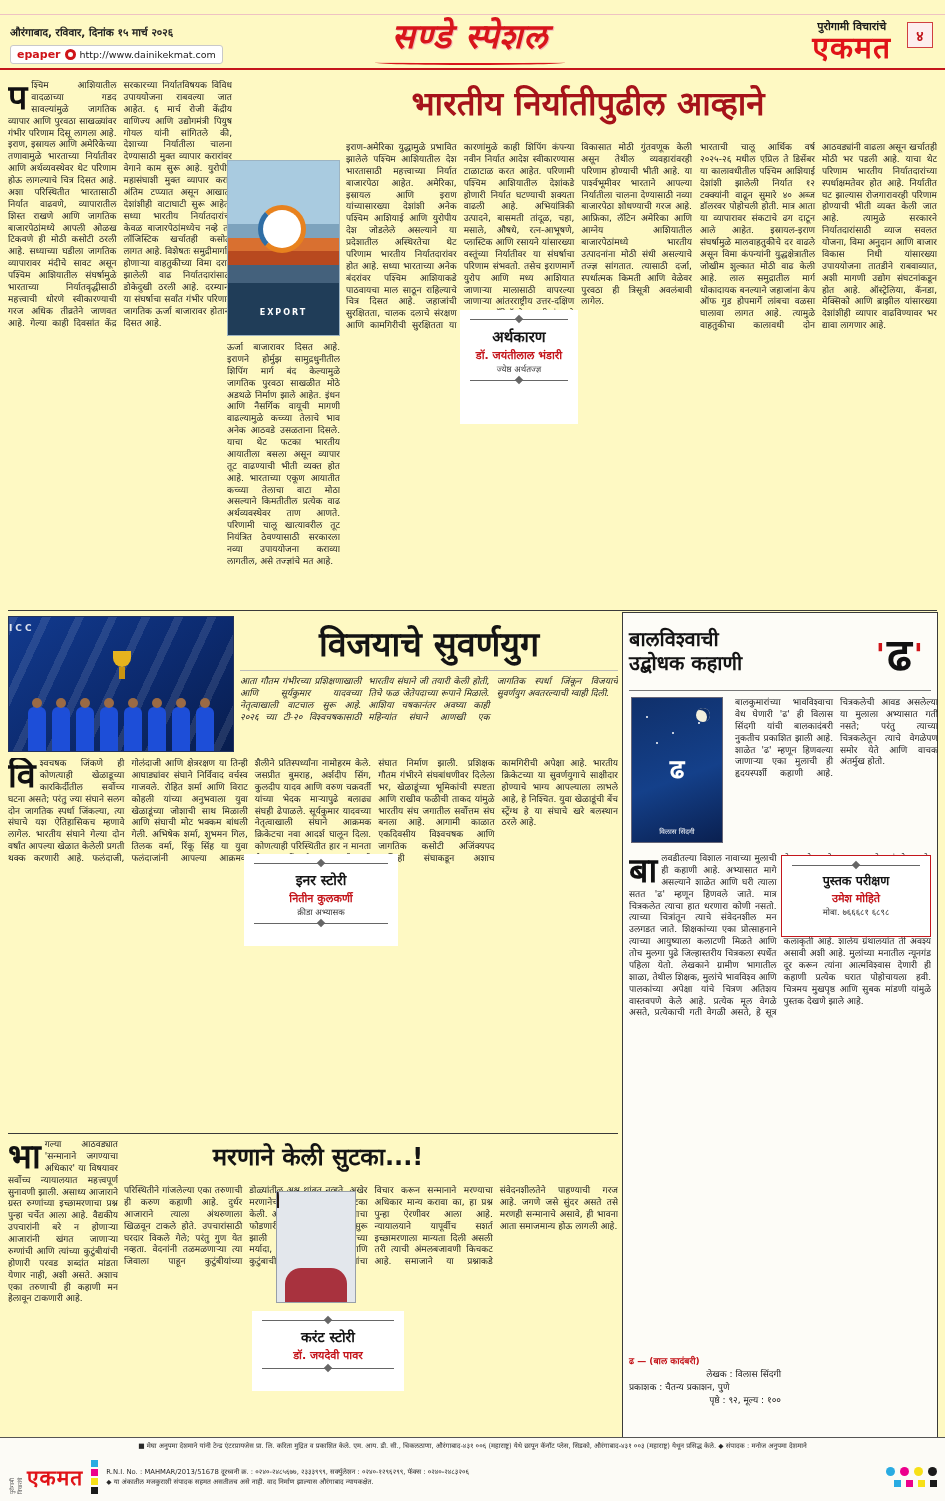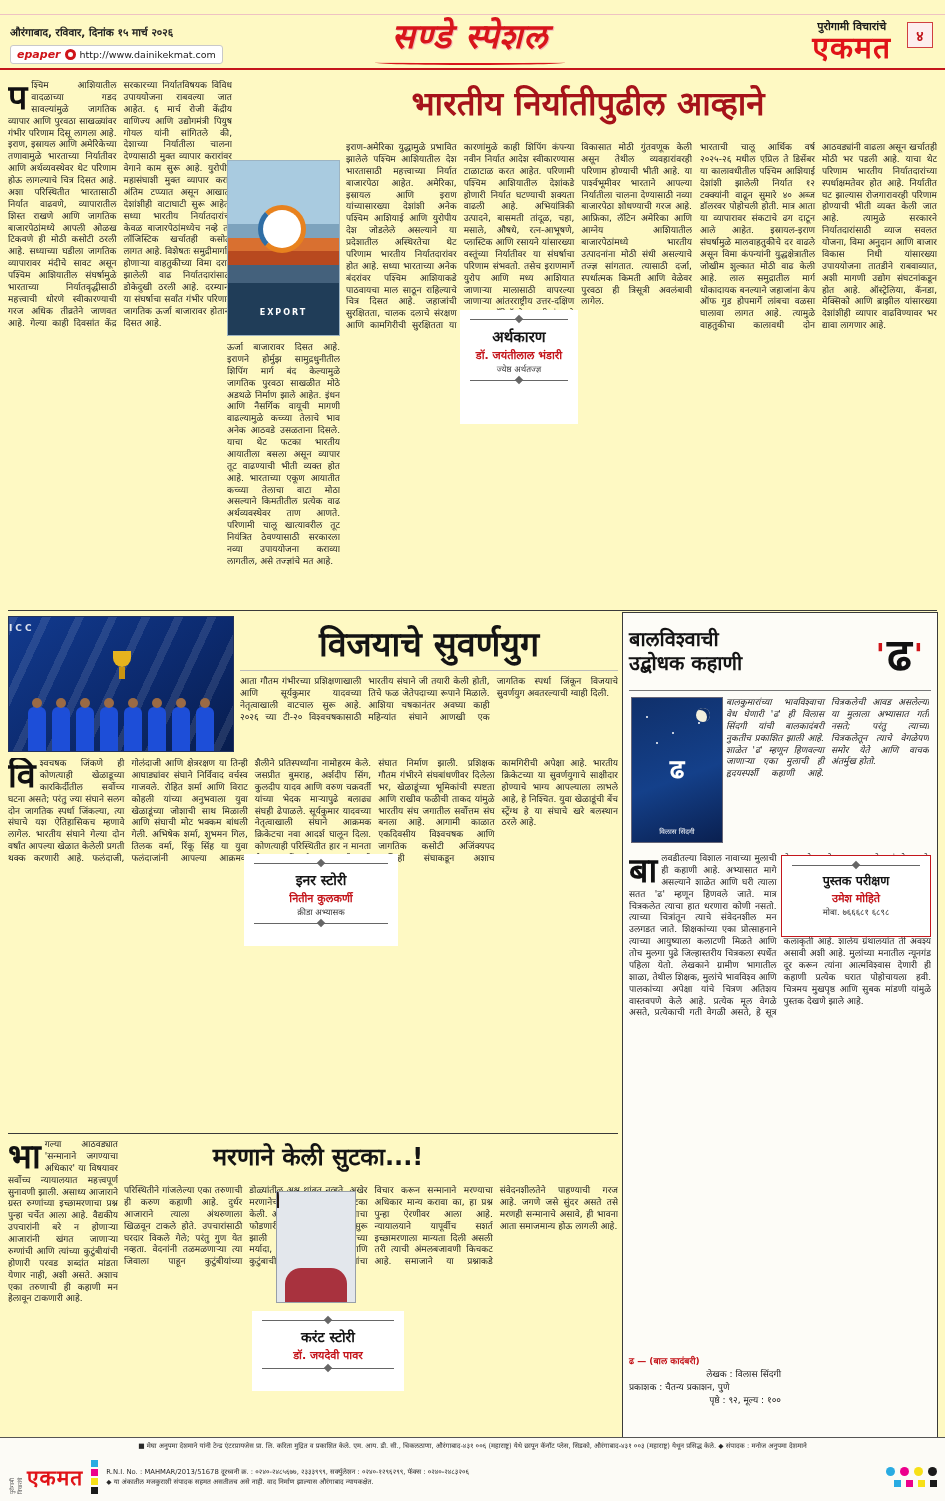--- a/index.html
+++ b/index.html
@@ -14,21 +14,21 @@
   .c4 { column-count:4; column-gap:7px; }
   .c5 { column-count:5; column-gap:7px; }
   .dcap { float:left; font-size:34px; line-height:.85; font-weight:700;
           padding:3px 4px 0 0; color:#111; }
 
   
   .topline { position:absolute; top:14px; left:0; right:0; border-top:1px solid #eec3c3; }
   .dateline { position:absolute; top:25px; left:10px; font-size:10.5px; font-weight:700; color:#222; }
   .epaper-row { position:absolute; top:45px; left:10px; display:flex; align-items:center;
                 gap:4px; border:1px solid #c9c9c9; padding:2px 6px; border-radius:3px; background:#fff; }
-  .epaper-word { color:#cf1419; font-weight:700; font-size:11px; font-style:italic; }
+  .epaper-word { color:#cf1419; font-weight:700; font-size:11px; }
   .epaper-ico { width:11px; height:11px; border:3px solid #cf1419; border-radius:50%; background:#fff; }
   .epaper-url { font-size:9.5px; color:#222; }
   .special { position:absolute; top:12px; left:320px; width:300px; text-align:center; }
   .special-text { font-size:34px; font-weight:700; font-style:italic; color:#d8151b;
                   letter-spacing:1px; text-shadow:1px 1px 0 #f3b9b9;text-align:center; }
   .special-swash { margin:2px auto 0; width:190px; height:5px;
                    border-bottom:2px solid #d8151b; border-radius:0 0 90% 90%; }
   .brand { position:absolute; top:18px; right:54px; text-align:center; }
   .brand-tagline { font-size:11px; font-weight:700; color:#1b1b1b; }
   .brand-name { font-size:30px; font-weight:700; color:#e01318; line-height:1; letter-spacing:1px; }
@@ -84,21 +84,21 @@
   .sports-photo .icc { position:absolute; top:6px; left:0; right:0; text-align:left;
               color:#fff; font-size:9px; font-weight:700; letter-spacing:3px; opacity:.85; }
   .players { position:absolute; left:0; right:0; bottom:0; height:58px; display:flex;
               justify-content:center; gap:6px; align-items:flex-end; }
   .player { width:18px; height:44px; background:#1d4ed8; border-radius:6px 6px 0 0; position:relative; }
   .player::before { content:""; position:absolute; top:-9px; left:4px; width:10px; height:10px;
               border-radius:50%; background:#9a6a45; }
   .trophy { position:absolute; left:104px; top:34px; width:18px; height:16px; background:#e6b31e;
               border-radius:0 0 14px 14px; }
   .trophy::after { content:""; position:absolute; left:6px; top:16px; width:6px; height:12px; background:#c99410; }
-  .sports-intro { position:absolute; left:232px; top:64px; width:378px; height:76px; }
+  .sports-intro { position:absolute; left:232px; top:64px; width:378px; height:76px;font-style:italic; }
   .sports-body  { position:absolute; left:0; top:146px; width:610px; height:372px; }
   .sports-byline{ left:236px; top:242px; width:154px; height:92px; }
 
   
   .bookbox { position:absolute; top:612px; left:622px; width:316px; height:826px;
              border:1px solid #3a3a3a; background:#fdfcf7; }
   .book-head { position:absolute; left:6px; top:6px; width:302px; height:72px;
              border-bottom:1px solid #777; display:flex; justify-content:space-between; }
   .h-book { font-size:20px; font-weight:700; line-height:1.2; color:#141414; padding-top:8px; }
   .book-letter { display:flex; align-items:center; padding-right:8px; }
@@ -107,21 +107,21 @@
   .book-cover { position:absolute; left:8px; top:84px; width:92px; height:146px;
              border:1px solid #667; overflow:hidden; color:#fff;
              background:linear-gradient(160deg,#10306b,#14408a 55%,#0a2050);
              }
   .book-cover .moon { position:absolute; top:10px; right:12px; width:14px; height:14px;
              border-radius:50%; background:#f4f0dc; box-shadow:-3px 2px 0 0 #10306b inset; }
   .book-cover .star { position:absolute; width:2px; height:2px; background:#fff; border-radius:50%; }
   .bc-title { position:absolute; top:52px; left:0; right:0; text-align:center;
              font-size:26px; font-weight:700; }
   .bc-auth { position:absolute; bottom:6px; left:0; right:0; text-align:center; font-size:7px; }
-  .book-toptext { position:absolute; left:103px; top:84px; width:203px; height:150px;font-style:italic; }
+  .book-toptext { position:absolute; left:112px; top:84px; width:203px; height:150px; }
   .book-body { position:absolute; left:6px; top:240px; width:302px; height:570px; }
   .review-box { left:158px; top:242px; width:150px; height:82px; border:1px solid #c4161c; }
   .review-box .f-t1 { font-size:12.5px; }
   .book-foot { position:absolute; left:6px; top:742px; width:152px; height:74px;
              background:#fdfcf7; z-index:3; font-size:9px; line-height:1.45; }
   .book-foot .bf1 { font-weight:700; color:#c4161c; }
   .book-foot .bfb { font-weight:400;text-align:right; }
 
   
   .obit { position:absolute; top:1135px; left:8px; width:610px; height:298px; }

